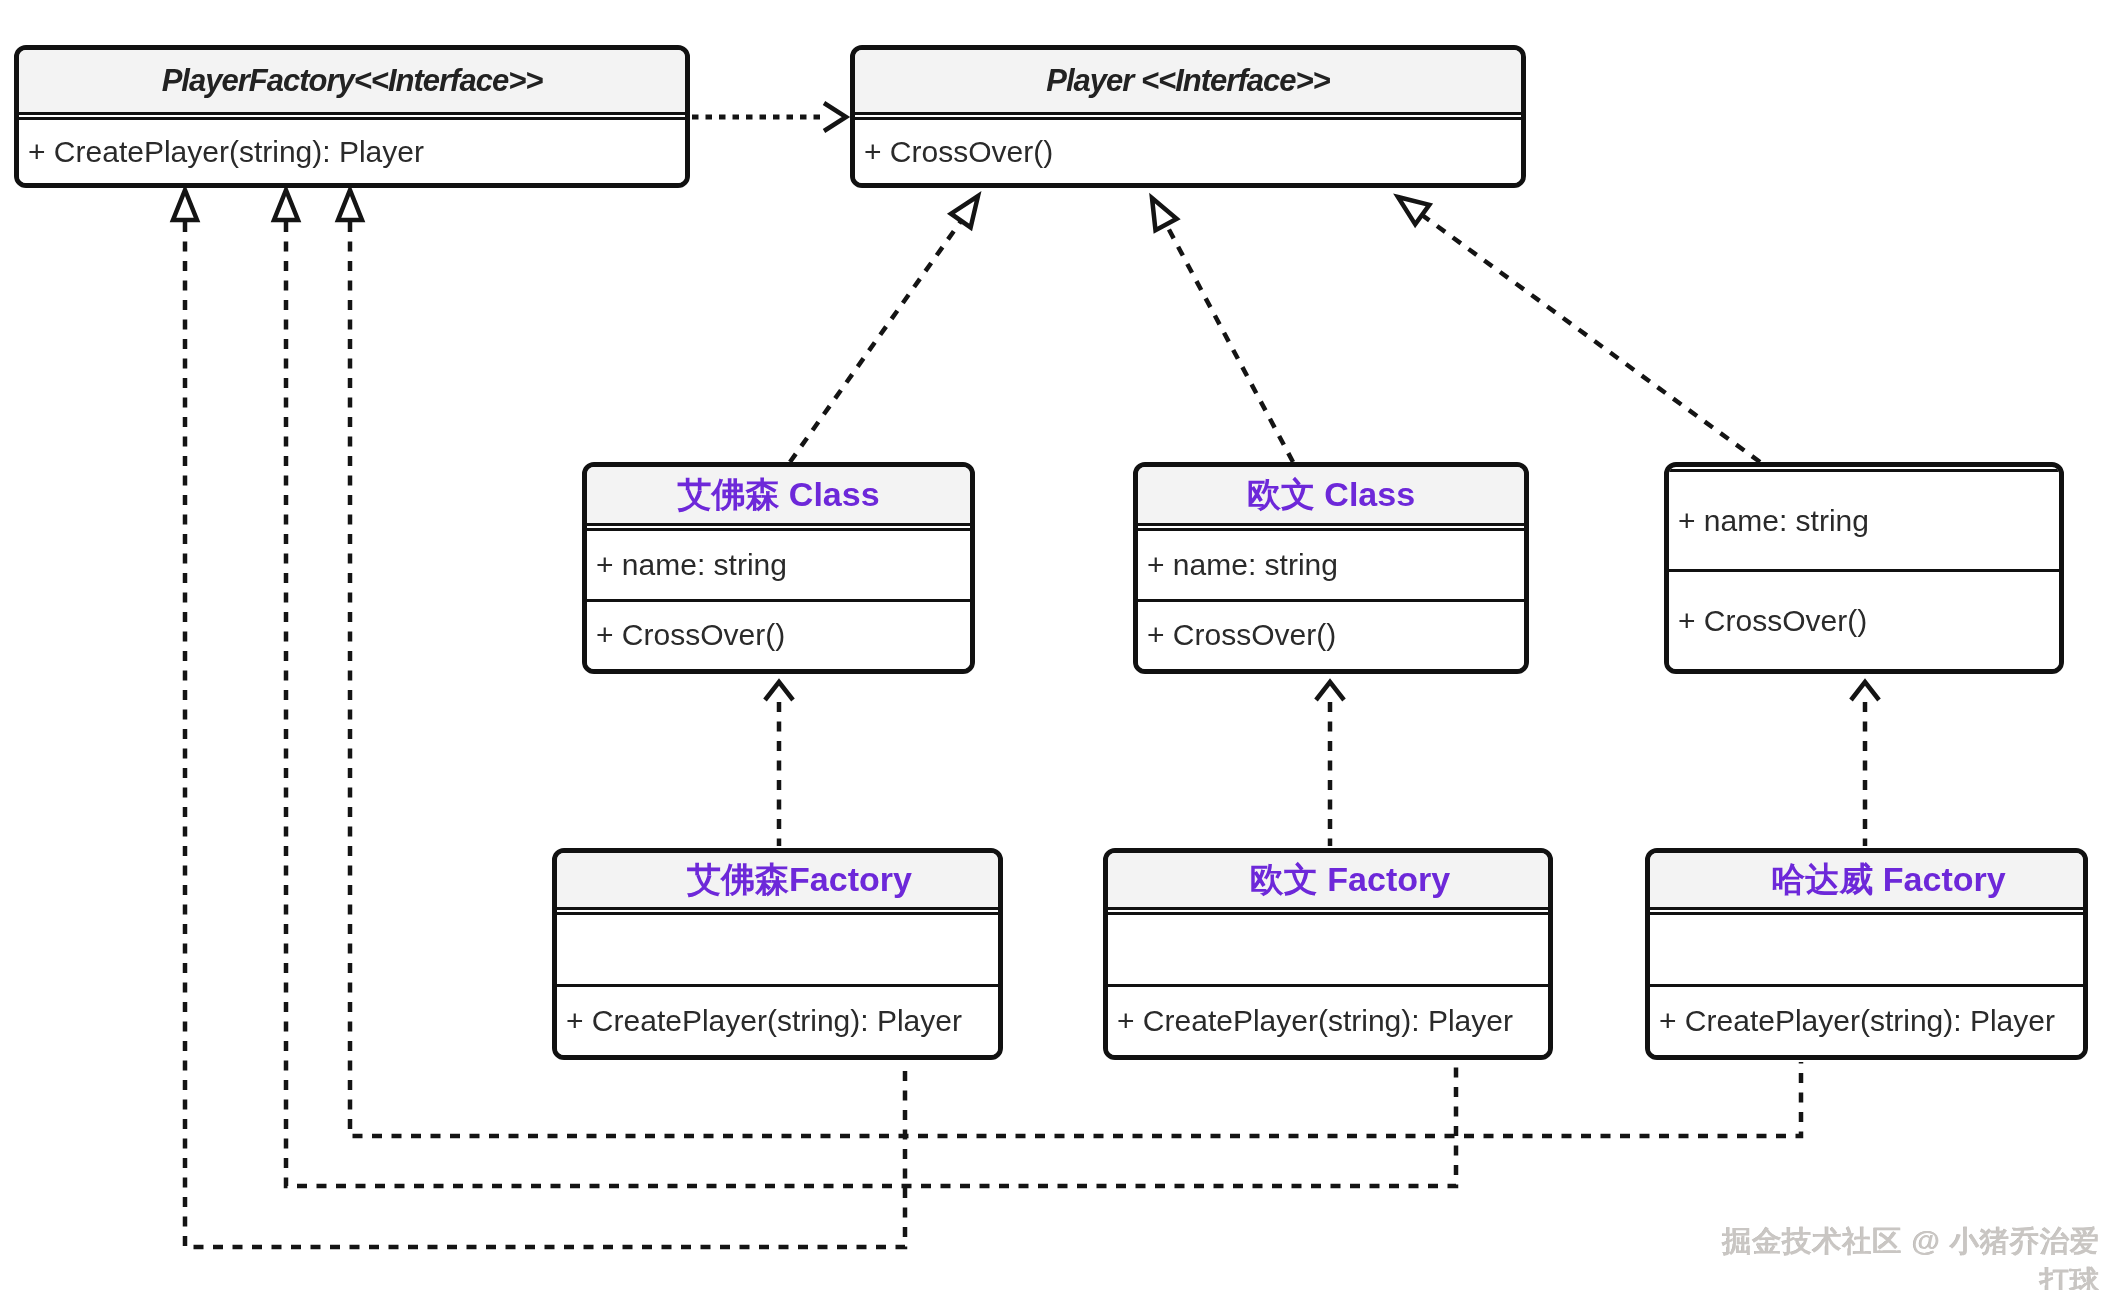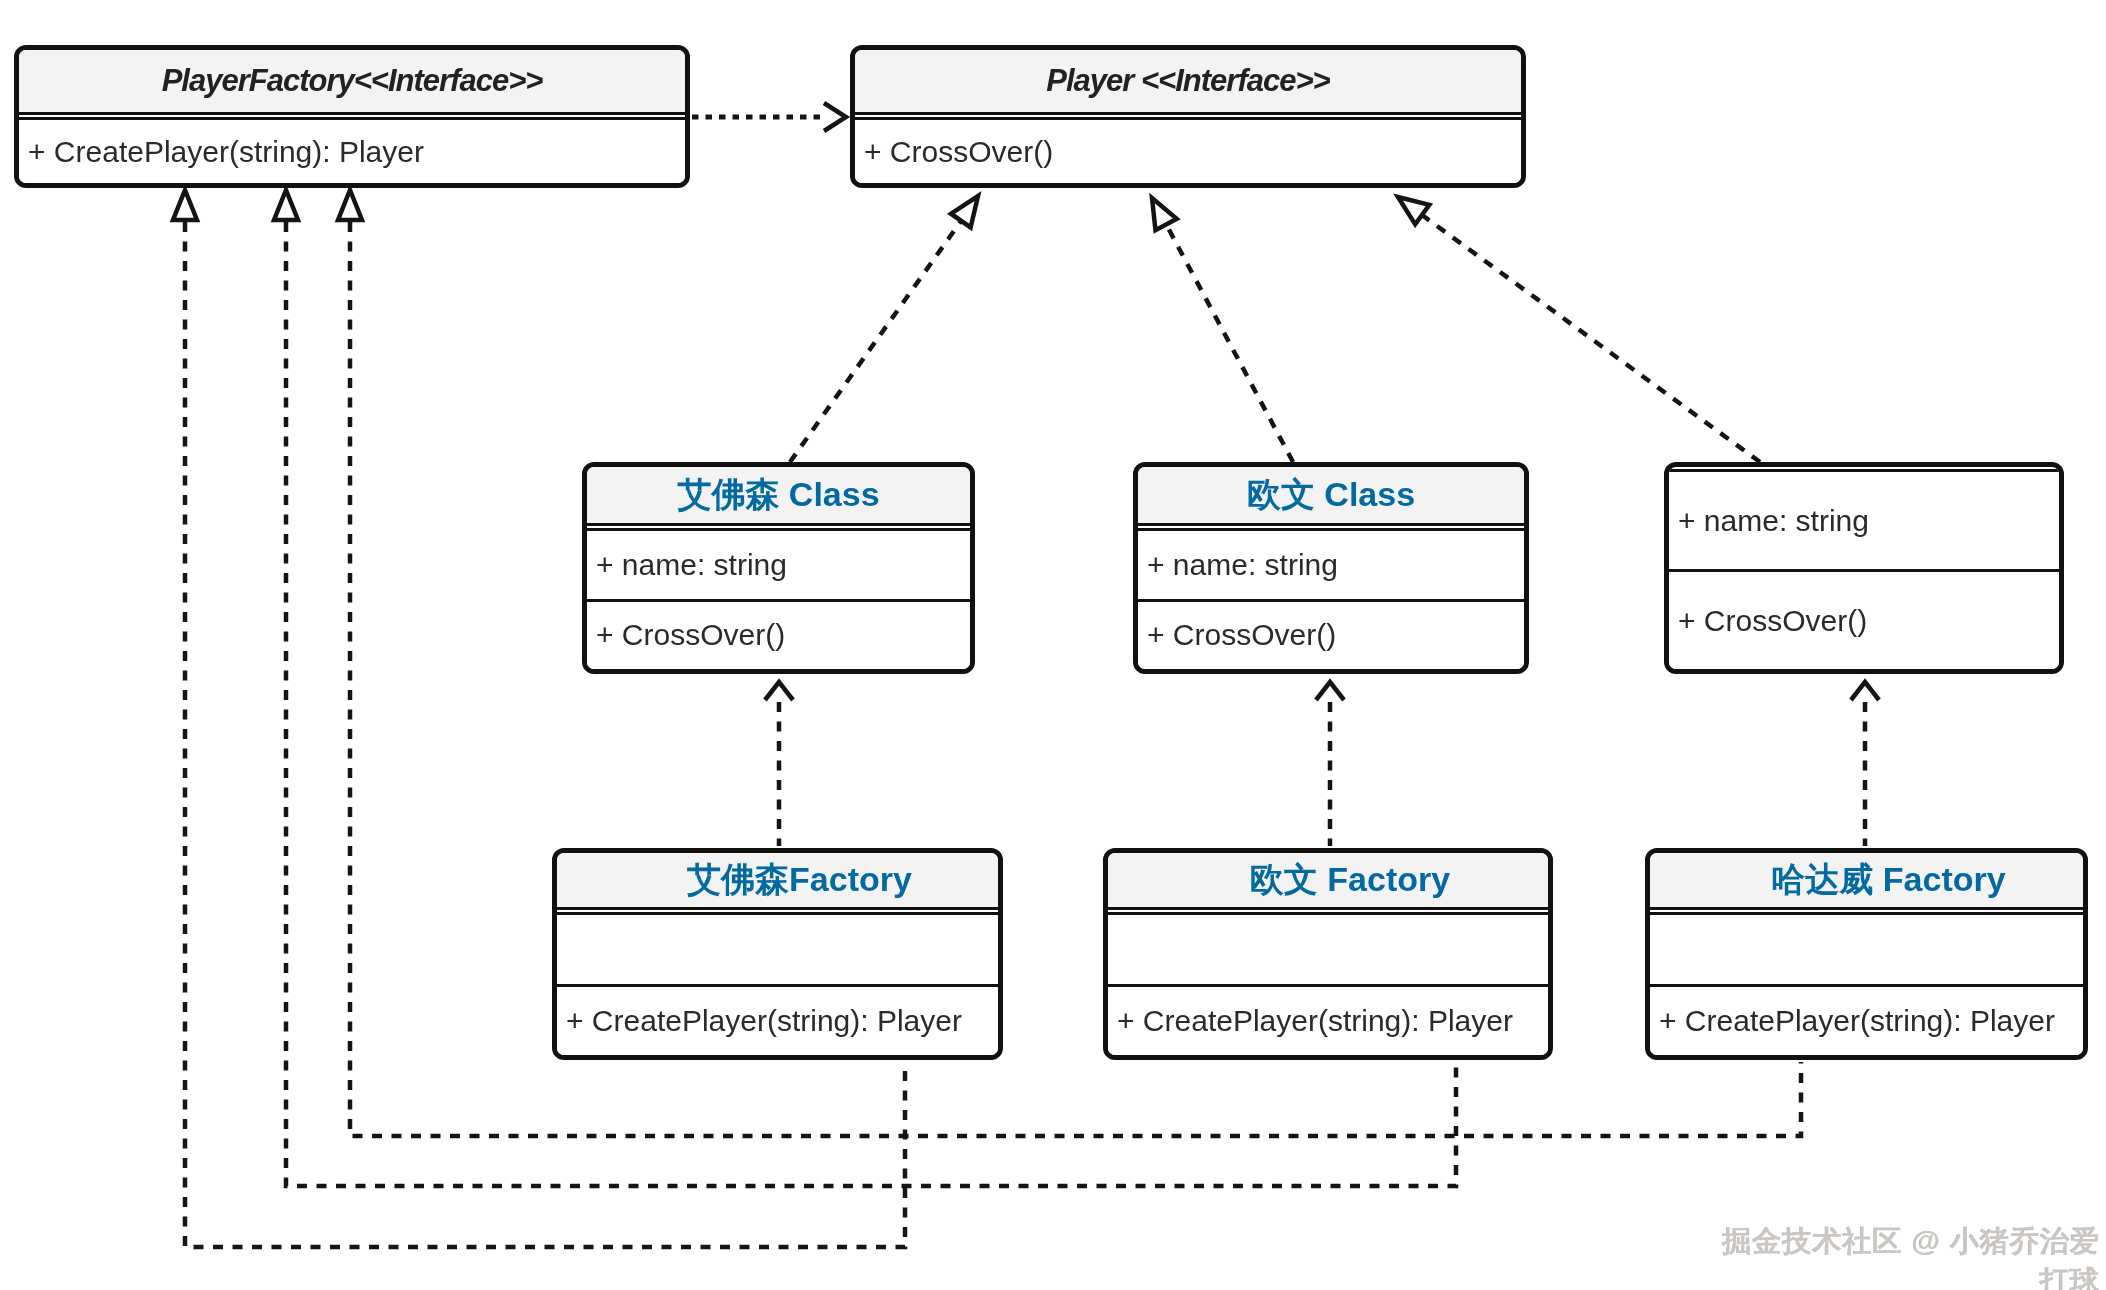--- a/index.html
+++ b/index.html
@@ -19,21 +19,21 @@
   .uml-header{flex:0 0 auto;background:var(--header-bg);border-bottom:3px solid var(--border);
               display:flex;align-items:center;justify-content:center;}
   .double-sep{flex:0 0 auto;height:3px;background:var(--border);margin-top:2px;}
   .uml-row{flex:1 1 0;display:flex;align-items:center;padding-left:9px;font-size:30px;
            background:var(--body-bg);white-space:nowrap;}
   .uml-row + .uml-row{border-top:3px solid var(--border);}
   .iface .uml-header{height:62px;}
   .cls .uml-header{height:56px;}
   .fac .uml-header{height:54px;padding-left:44px;}
   .iface-title{font-style:italic;font-weight:700;font-size:31px;letter-spacing:-1px;color:#222;}
-  .cls-title{font-weight:700;font-size:34px;color:#0369a1;}
+  .cls-title{font-weight:700;font-size:34px;color:#6d28d9;}
   #watermark{position:absolute;z-index:3;left:1700px;top:1222px;width:400px;text-align:right;
              font-size:29px;font-weight:600;color:var(--wm);letter-spacing:1px;
              text-shadow:1.5px 1.5px 0 #ffffff, -0.5px -0.5px 0 #b9b6b3;}
 </style>
 </head>
 <body>
 
 <div id="page">
 
   <svg class="connectors" width="2106" height="1290" viewBox="0 0 2106 1290">

